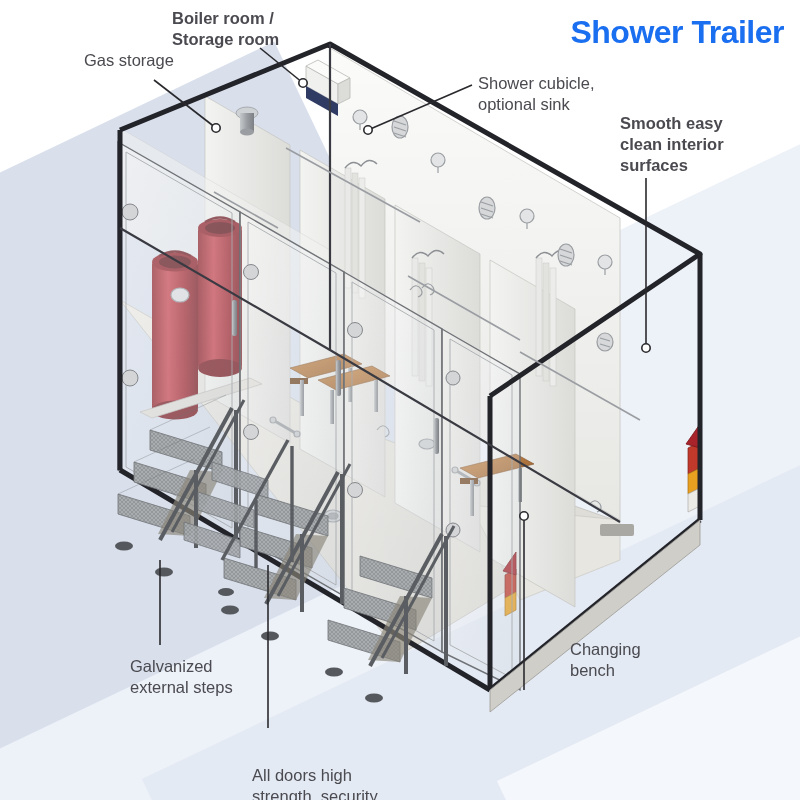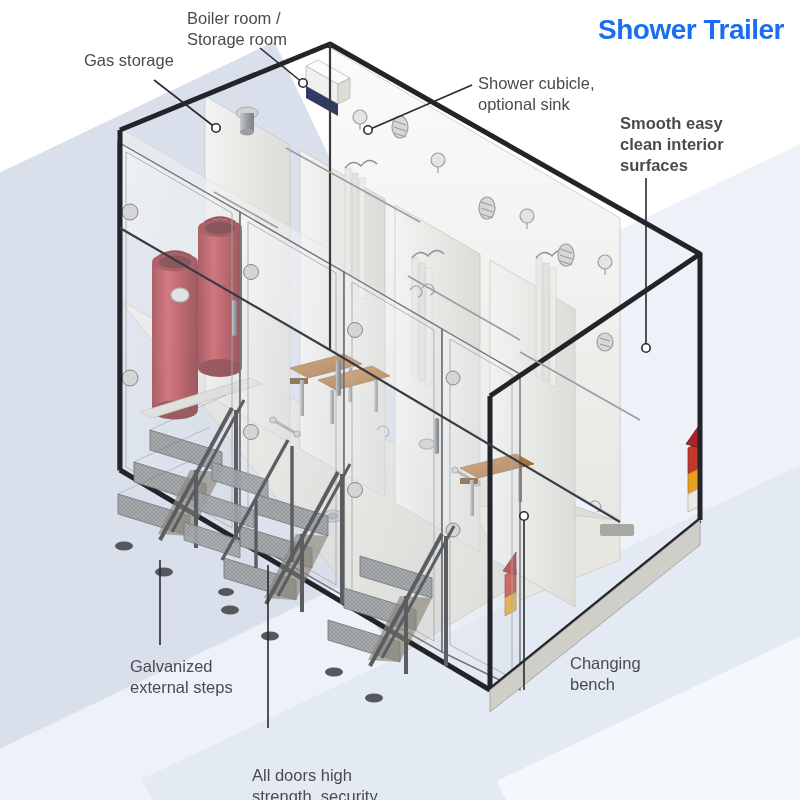--- a/index.html
+++ b/index.html
@@ -25,21 +25,21 @@
     background:#e4eaf3;transform:rotate(-25.5deg);transform-origin:50% 50%;
   }
   #band-br{
     top:640px;left:560px;width:560px;height:420px;
     background:#f4f7fb;transform:rotate(-25.5deg);transform-origin:50% 50%;
   }
 
   
   #title{
     position:absolute;right:16px;top:14px;
-    font-size:28px;font-weight:bold;letter-spacing:-0.5px;
+    font-size:32px;font-weight:bold;letter-spacing:-0.5px;
     color:#1a6ef0;white-space:nowrap;
   }
 
   
   .label{
     position:absolute;color:#4a4a50;font-size:16.5px;line-height:1.28;
     white-space:pre-line;
   }
 
   
@@ -406,30 +406,30 @@
       <circle cx="646" cy="348" r="4.2" fill="#ffffff" stroke="#2a2a2e" stroke-width="1.6"></circle>
       <line x1="160" y1="645" x2="160" y2="560" stroke="#2a2a2e" stroke-width="1.6"></line>
       <line x1="268" y1="728" x2="268" y2="565" stroke="#2a2a2e" stroke-width="1.6"></line>
       <line x1="524" y1="690" x2="524" y2="516" stroke="#2a2a2e" stroke-width="1.6"></line>
       <circle cx="524" cy="516" r="4.2" fill="#ffffff" stroke="#2a2a2e" stroke-width="1.6"></circle>
     </svg>
 
   <div id="title">Shower Trailer</div>
 
   <div id="labels">
-      <div class="label" style="left: 187px; top: 8px;">Boiler room /
+      <div class="label" style="left: 172px; top: 8px; font-weight: bold;">Boiler room /
 Storage room</div>
       <div class="label" style="left: 84px; top: 50px;">Gas storage</div>
       <div class="label" style="left: 478px; top: 73px;">Shower cubicle,
 optional sink</div>
       <div class="label" style="left: 620px; top: 113px; font-weight: bold;">Smooth easy
 clean  interior
 surfaces</div>
       <div class="label" style="left: 130px; top: 656px;">Galvanized
 external steps</div>
       <div class="label" style="left: 252px; top: 735px; margin-top: 30px;">All doors high
 strength, security
 deadlocked</div>
-      <div class="label" style="left: 570px; top: 653px;">Changing
+      <div class="label" style="left: 570px; top: 639px;">Changing
 bench</div>
     </div>
 
 </div>
 
 </body></html>

